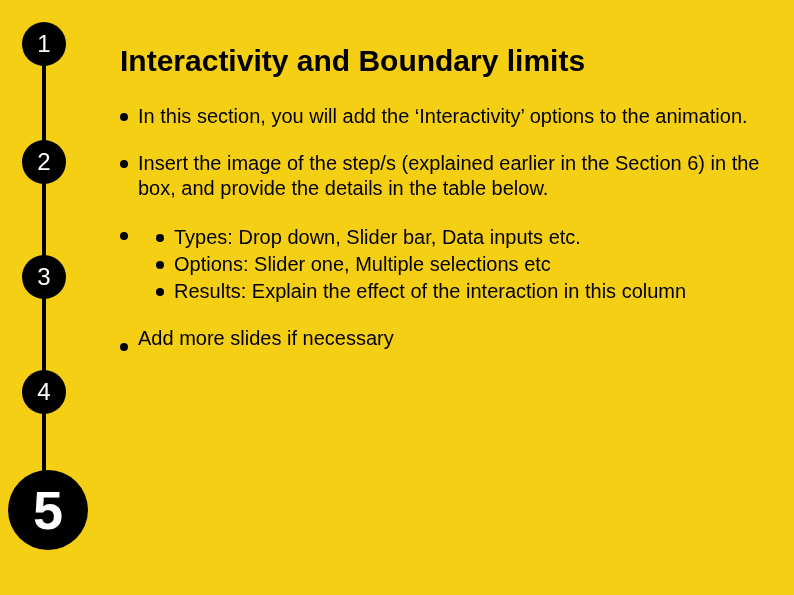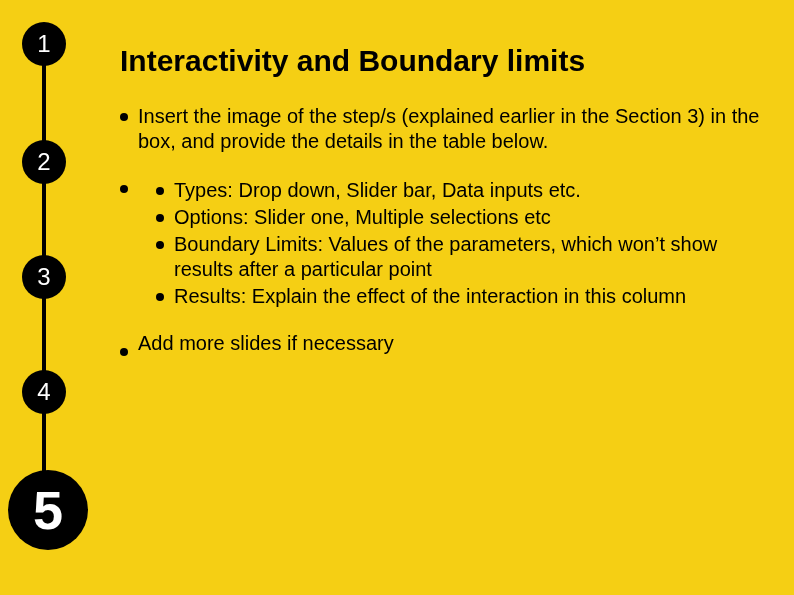--- a/index.html
+++ b/index.html
@@ -111,42 +111,42 @@
     <div class="step-circle step-3">3</div>
     <div class="step-circle step-4">4</div>
     <div class="step-circle step-5">5</div>
   </div>
 
   <div class="content">
     <h1 class="title">Interactivity and Boundary limits</h1>
 
     <div class="bullets">
 
+      <div class="bullet">
+        <span class="bullet-dot"></span>
+        <span class="bullet-text">In this section, you will add the ‘Interactivity’ options to the animation.</span>
+      </div>
 
 
       <div class="bullet">
         <span class="bullet-dot"></span>
-        <span class="bullet-text">Insert the image of the step/s (explained earlier in the Section 3) in the box, and provide the details in the table below.</span>
+        <span class="bullet-text">Insert the image of the step/s (explained earlier in the Section 6) in the box, and provide the details in the table below.</span>
       </div>
 
       <div class="bullet">
         <span class="bullet-dot"></span>
         <div class="bullet-text">
           <div class="sub-bullets">
             <div class="sub-bullet">
               <span class="bullet-dot"></span>
               <span class="bullet-text">Types: Drop down, Slider bar, Data inputs etc.</span>
             </div>
             <div class="sub-bullet">
               <span class="bullet-dot"></span>
               <span class="bullet-text">Options: Slider one, Multiple selections etc</span>
-            </div>
-            <div class="sub-bullet">
-              <span class="bullet-dot"></span>
-              <span class="bullet-text">Boundary Limits: Values of the parameters, which won’t show results after a particular point</span>
             </div>
             <div class="sub-bullet">
               <span class="bullet-dot"></span>
               <span class="bullet-text">Results: Explain the effect of the interaction in this column</span>
             </div>
           </div>
         </div>
       </div>
 
       <div class="bullet last">

